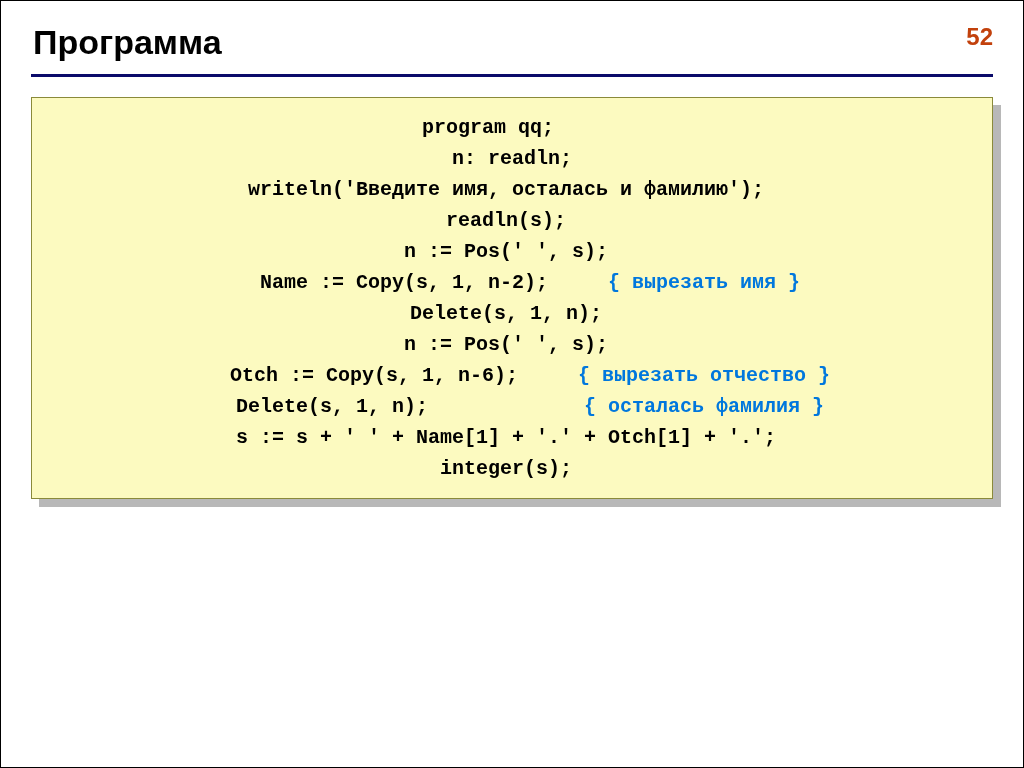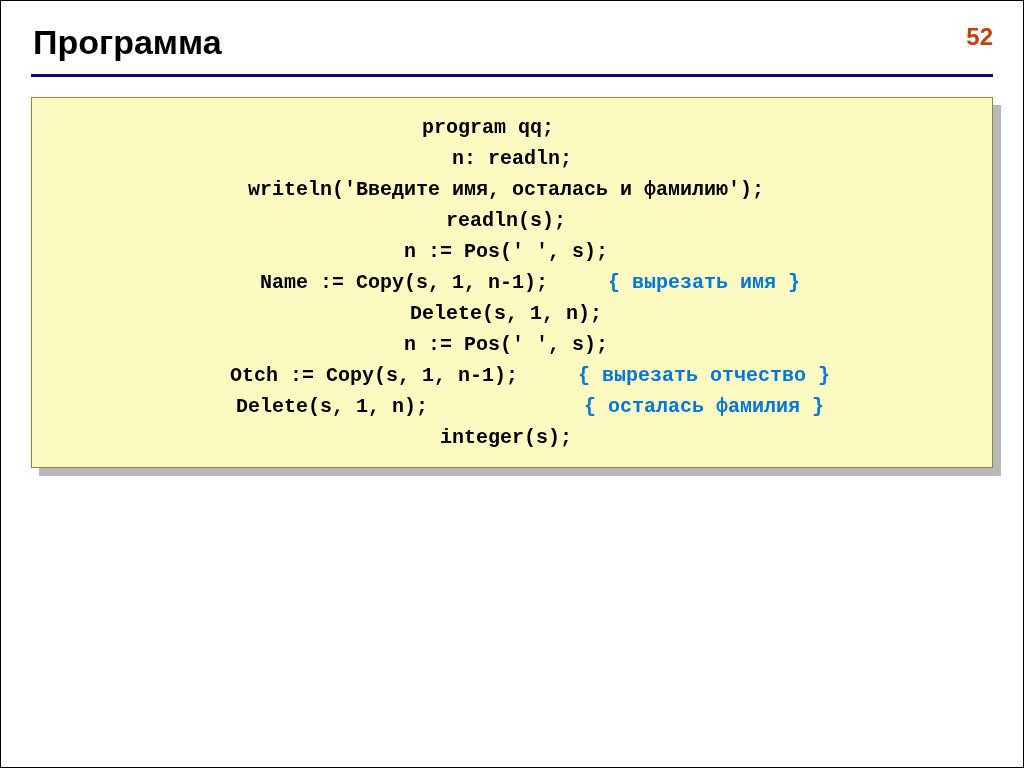--- a/index.html
+++ b/index.html
@@ -79,20 +79,21 @@
 <hr class="divider">
 
 <div class="code-block-wrapper">
   <div class="code-shadow"></div>
   <div class="code-block">
     <div class="code-line"><span>program qq;</span><span class="comment"></span></div>
     <div class="code-line"><span>    n: readln;</span><span class="comment"></span></div>
     <div class="code-line"><span>   writeln('Введите имя, осталась и фамилию');</span><span class="comment"></span></div>
     <div class="code-line"><span>   readln(s);</span><span class="comment"></span></div>
     <div class="code-line"><span>   n := Pos(' ', s);</span><span class="comment"></span></div>
-    <div class="code-line"><span>   Name := Copy(s, 1, n-1); </span><span class="comment">{ вырезать имя }</span></div>
+    <div class="code-line"><span>   Name := Copy(s, 1, n-2); </span><span class="comment">{ вырезать имя }</span></div>
     <div class="code-line"><span>   Delete(s, 1, n);</span><span class="comment"></span></div>
     <div class="code-line"><span>   n := Pos(' ', s);</span><span class="comment"></span></div>
-    <div class="code-line"><span>   Otch := Copy(s, 1, n-1); </span><span class="comment">{ вырезать отчество }</span></div>
+    <div class="code-line"><span>   Otch := Copy(s, 1, n-6); </span><span class="comment">{ вырезать отчество }</span></div>
     <div class="code-line"><span>   Delete(s, 1, n);         </span><span class="comment">{ осталась фамилия }</span></div>
+    <div class="code-line"><span>   s := s + ' ' + Name[1] + '.' + Otch[1] + '.';</span><span class="comment"></span></div>
     <div class="code-line"><span>   integer(s);</span><span class="comment"></span></div>
   </div>
 </div>
 
 </body></html>

